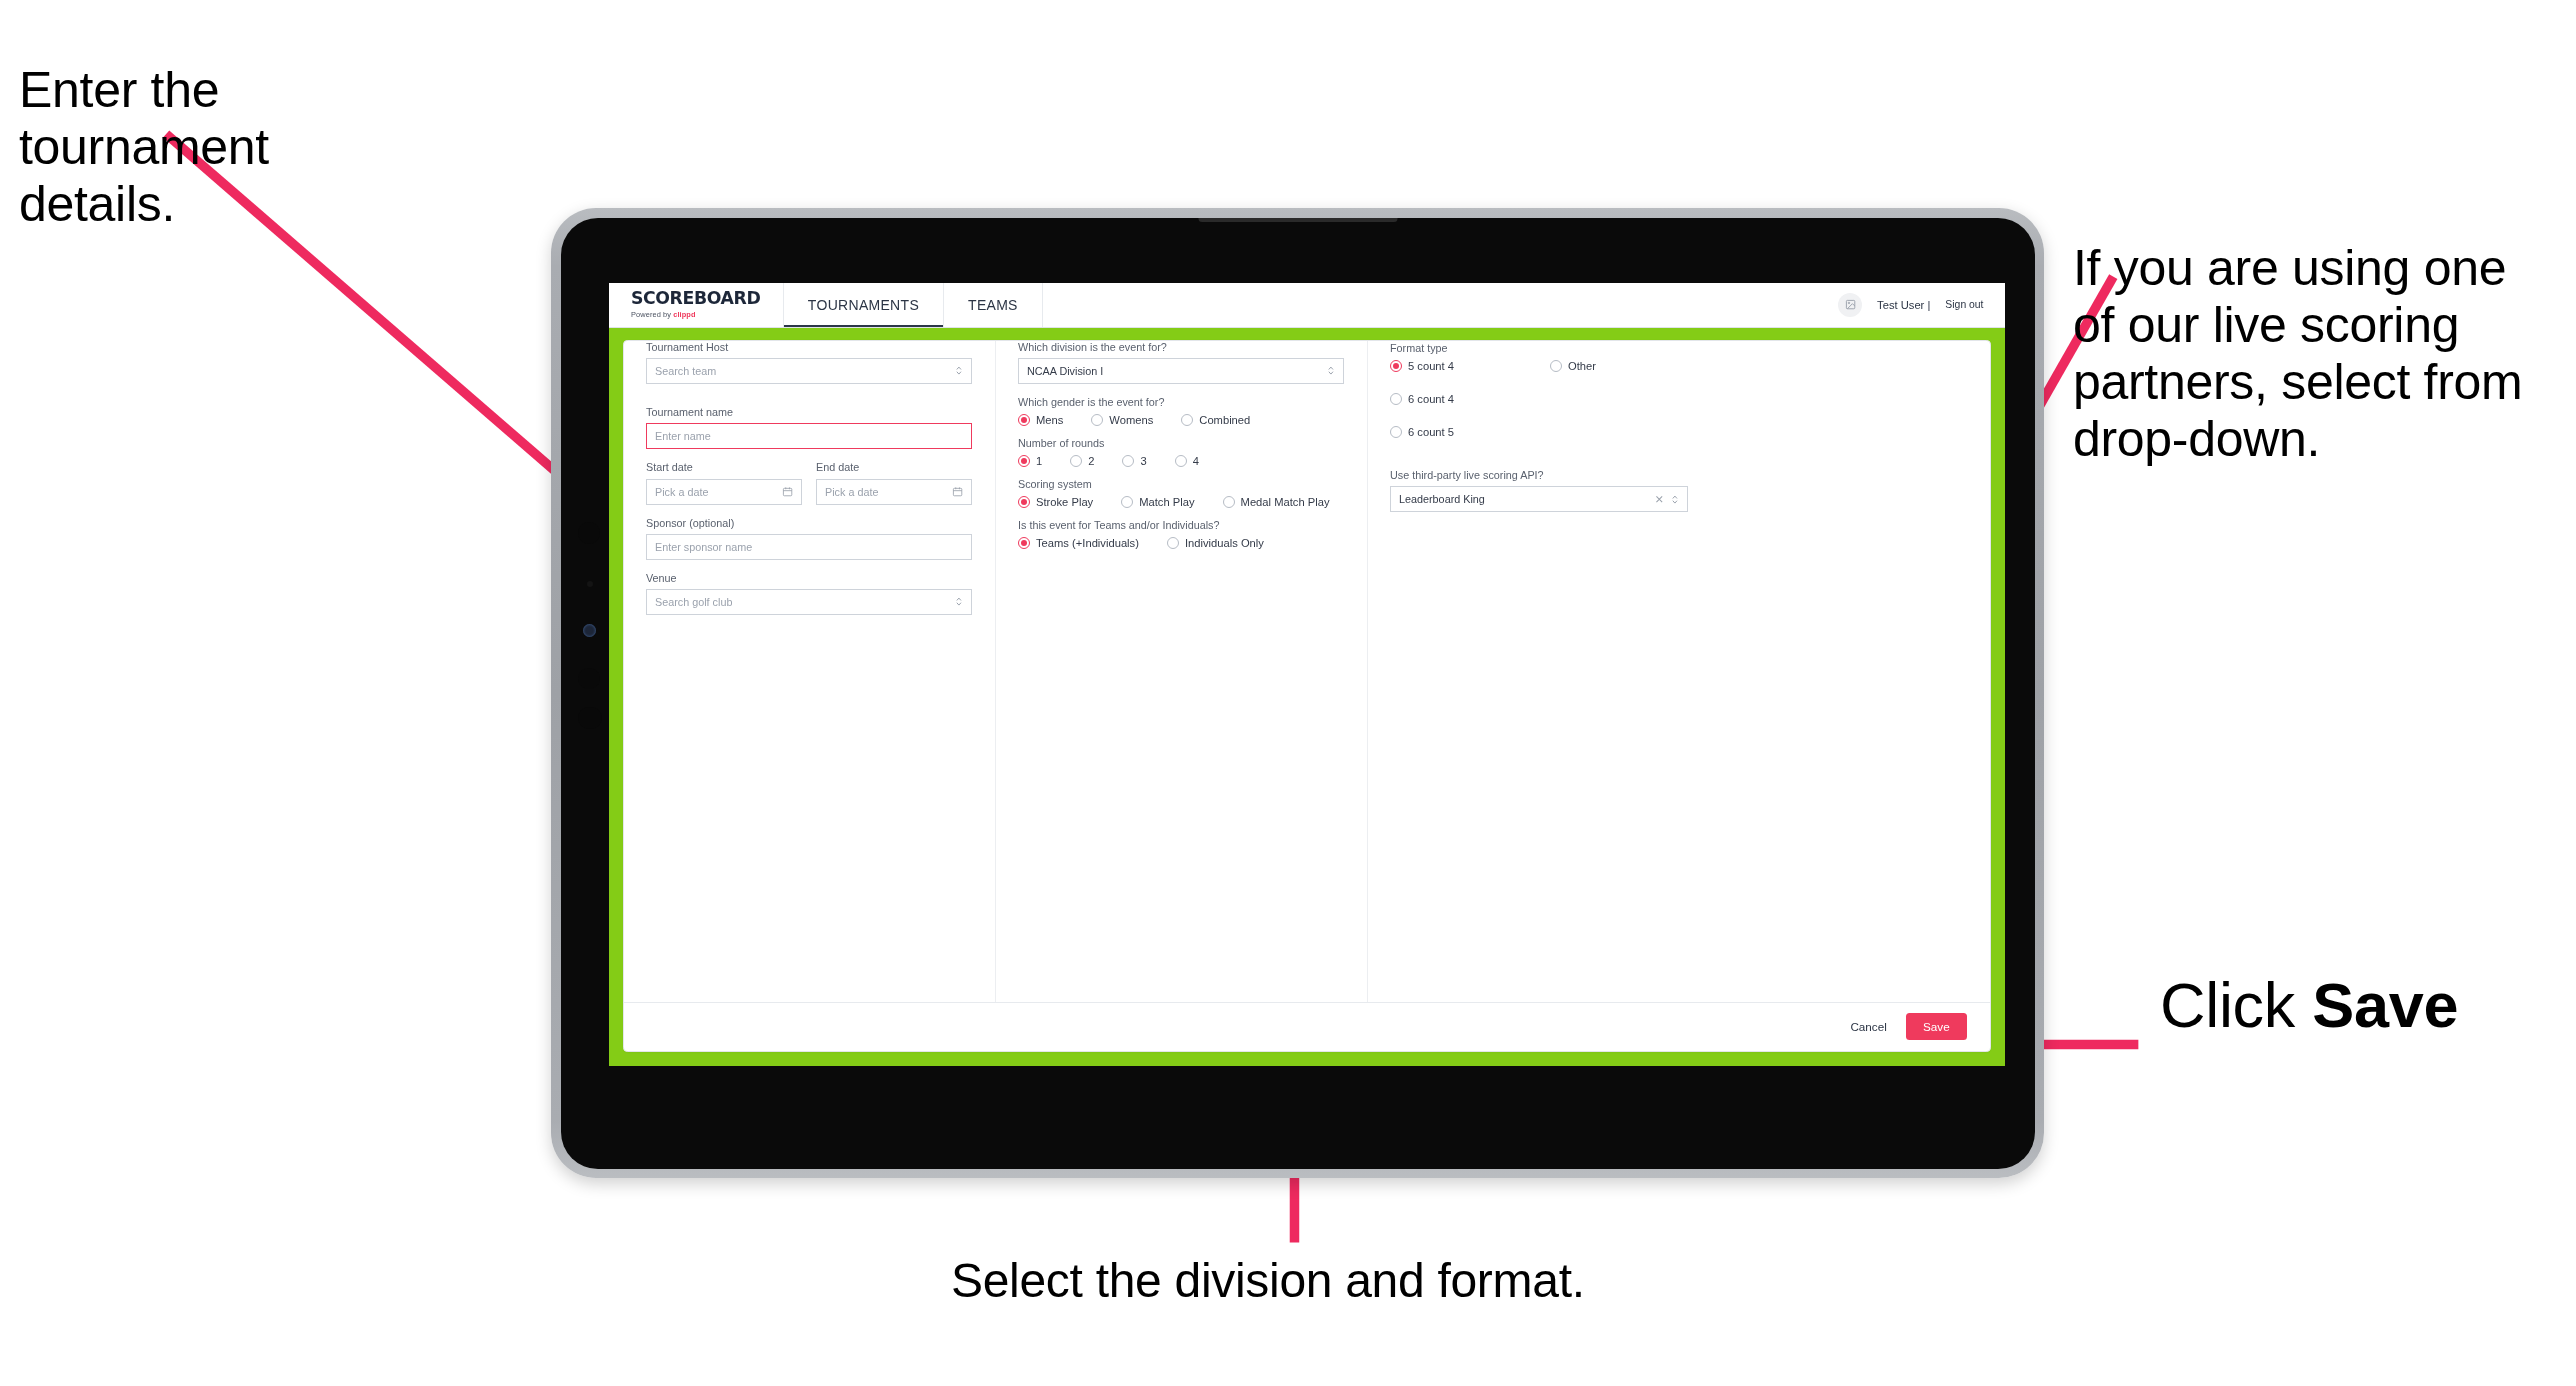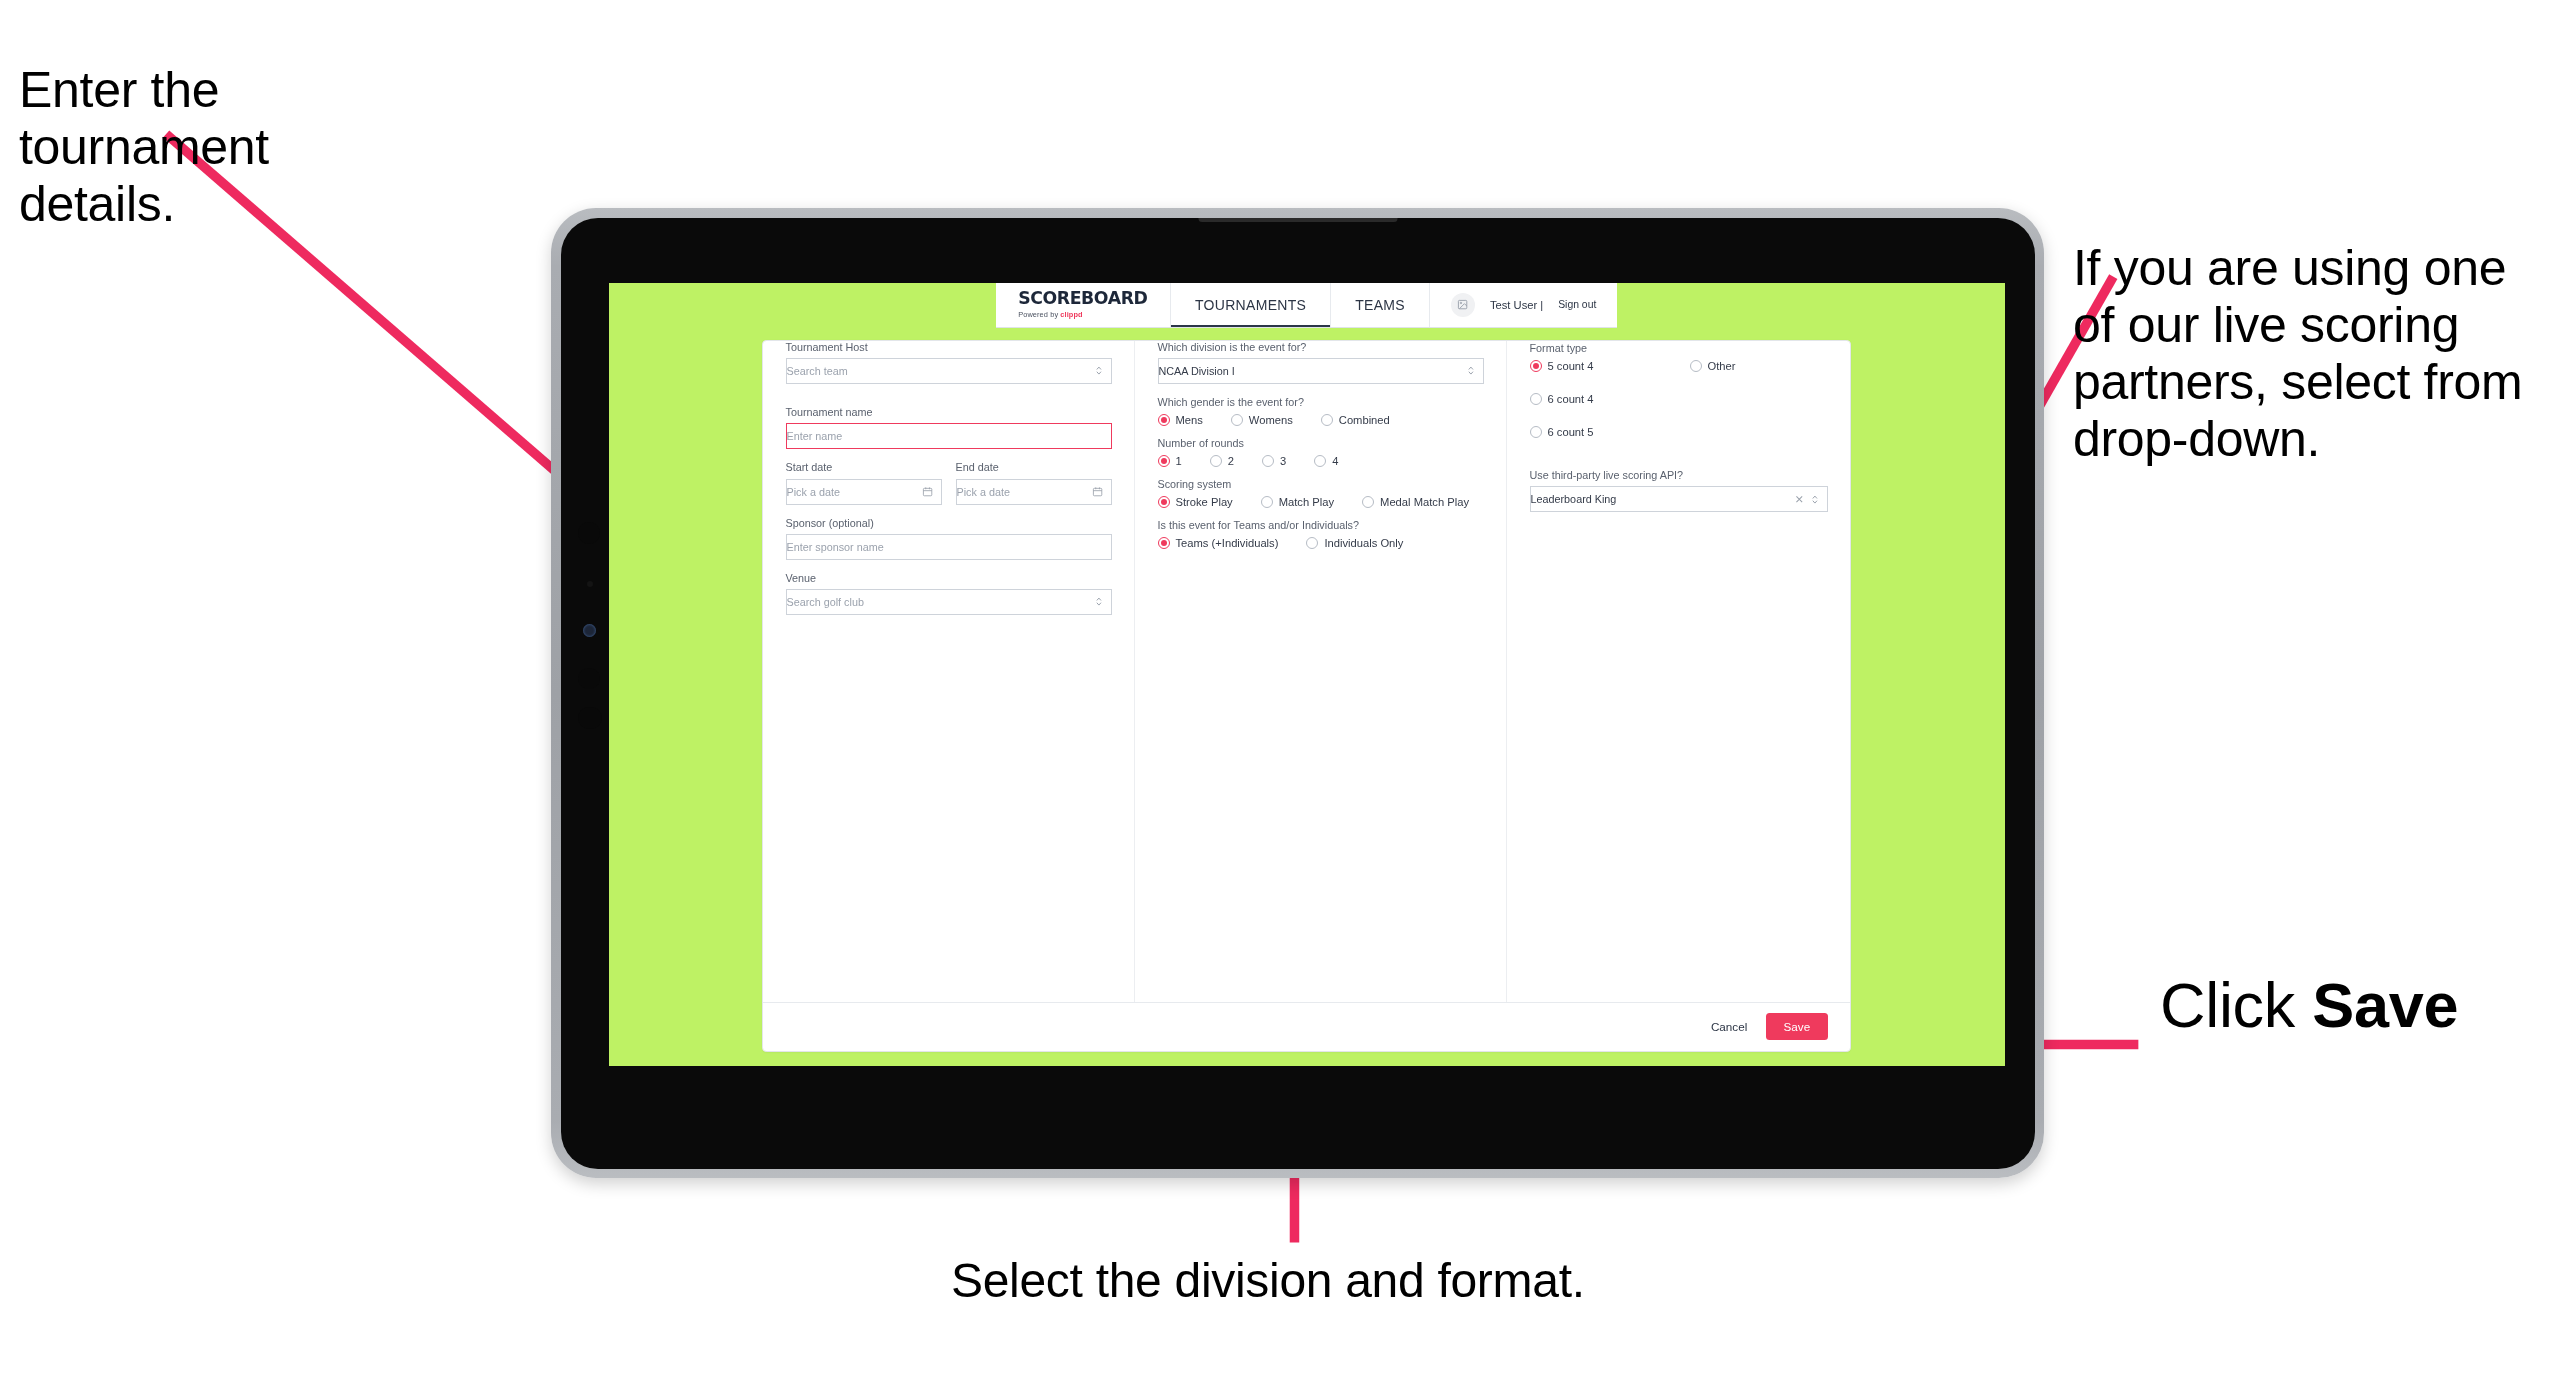--- a/index.html
+++ b/index.html
@@ -58,25 +58,24 @@
   .bezel-dot.s1   { left: 17.3px; top: 450px; width: 22.5px; height: 21px; background:#090909; }
   .bezel-dot.s2   { left: 17.3px; top: 489px; width: 24px; height: 22.5px; background:#090909; }
   .top-notch { position: absolute; top: 0; left: 50%; transform: translateX(-50%);
                width: 199px; height: 4.3px; background: #2a2a2a; border-radius: 0 0 3.5px 3.5px; }
 
   
   .app {
     position: absolute;
     left: 48px; top: 65px;
     width: 1396px; height: 783px;
-    background: #bef264;
+    background: #84cc16;
     display: flex; flex-direction: column;
     font-size: 12px;
     color: #2e3440;
-    align-items: center;
   }
   .app-nav {
     height: 45px;
     background: #ffffff;
     display: flex; align-items: stretch;
     border-bottom: 0.9px solid #dfe3e8;
     flex: 0 0 auto;
   }
   .brand {
     padding: 0 22.5px; display: flex; flex-direction: column;
@@ -132,21 +131,21 @@
   .col { padding: 0 22.5px 0 22.5px; }
   .col-1 { width: 372px; border-right: 0.9px solid #eceef1; }
   .col-2 { width: 372px; border-right: 0.9px solid #eceef1; }
   .col-3 { flex: 1; }
 
   .field { margin-bottom: 12px; }
   .label { font-size: 10.8px; color: #5a616e; margin-bottom: 5.2px; display: block; }
   .input {
     height: 26px; border: 0.9px solid #ced3da; border-radius: 0;
     background: #fff; display: flex; align-items: center;
-    padding: 0 0; font-size: 10.8px; color: #9ba2ad;
+    padding: 0 8px; font-size: 10.8px; color: #9ba2ad;
     position: relative;
   }
   .input.filled { color: #343b49; }
   .input.alert { border-color: #ef3a5d; }
   .input .right-icons {
     position: absolute; right: 7.8px; top: 0; bottom: 0;
     display: flex; align-items: center; gap: 7.8px; color: #99a0ab;
   }
   .row2 { display: flex; gap: 14px; }
   .row2 > .field { flex: 1; margin-bottom: 12px; }

